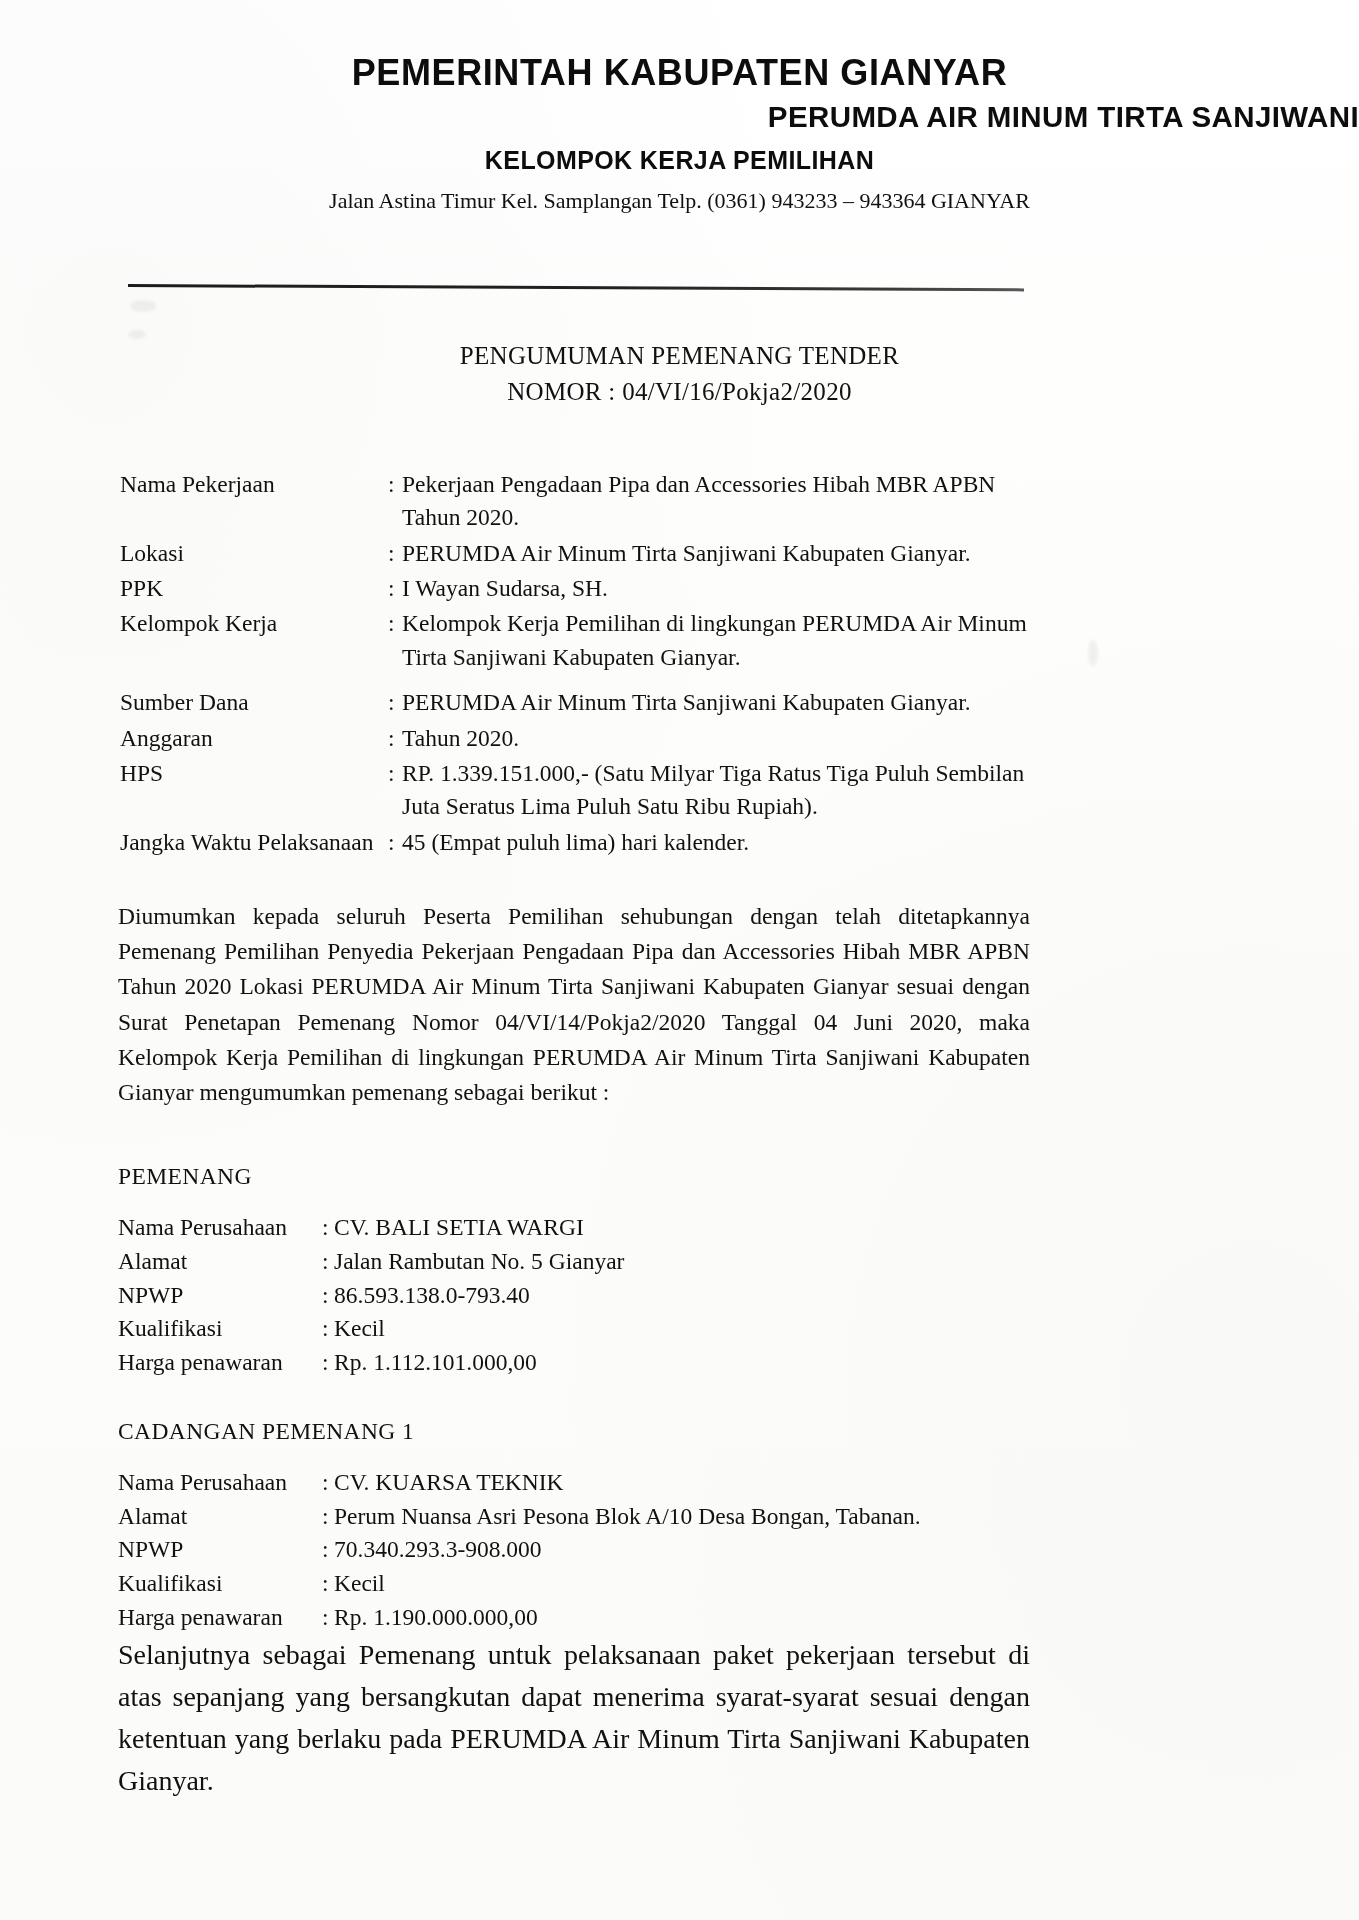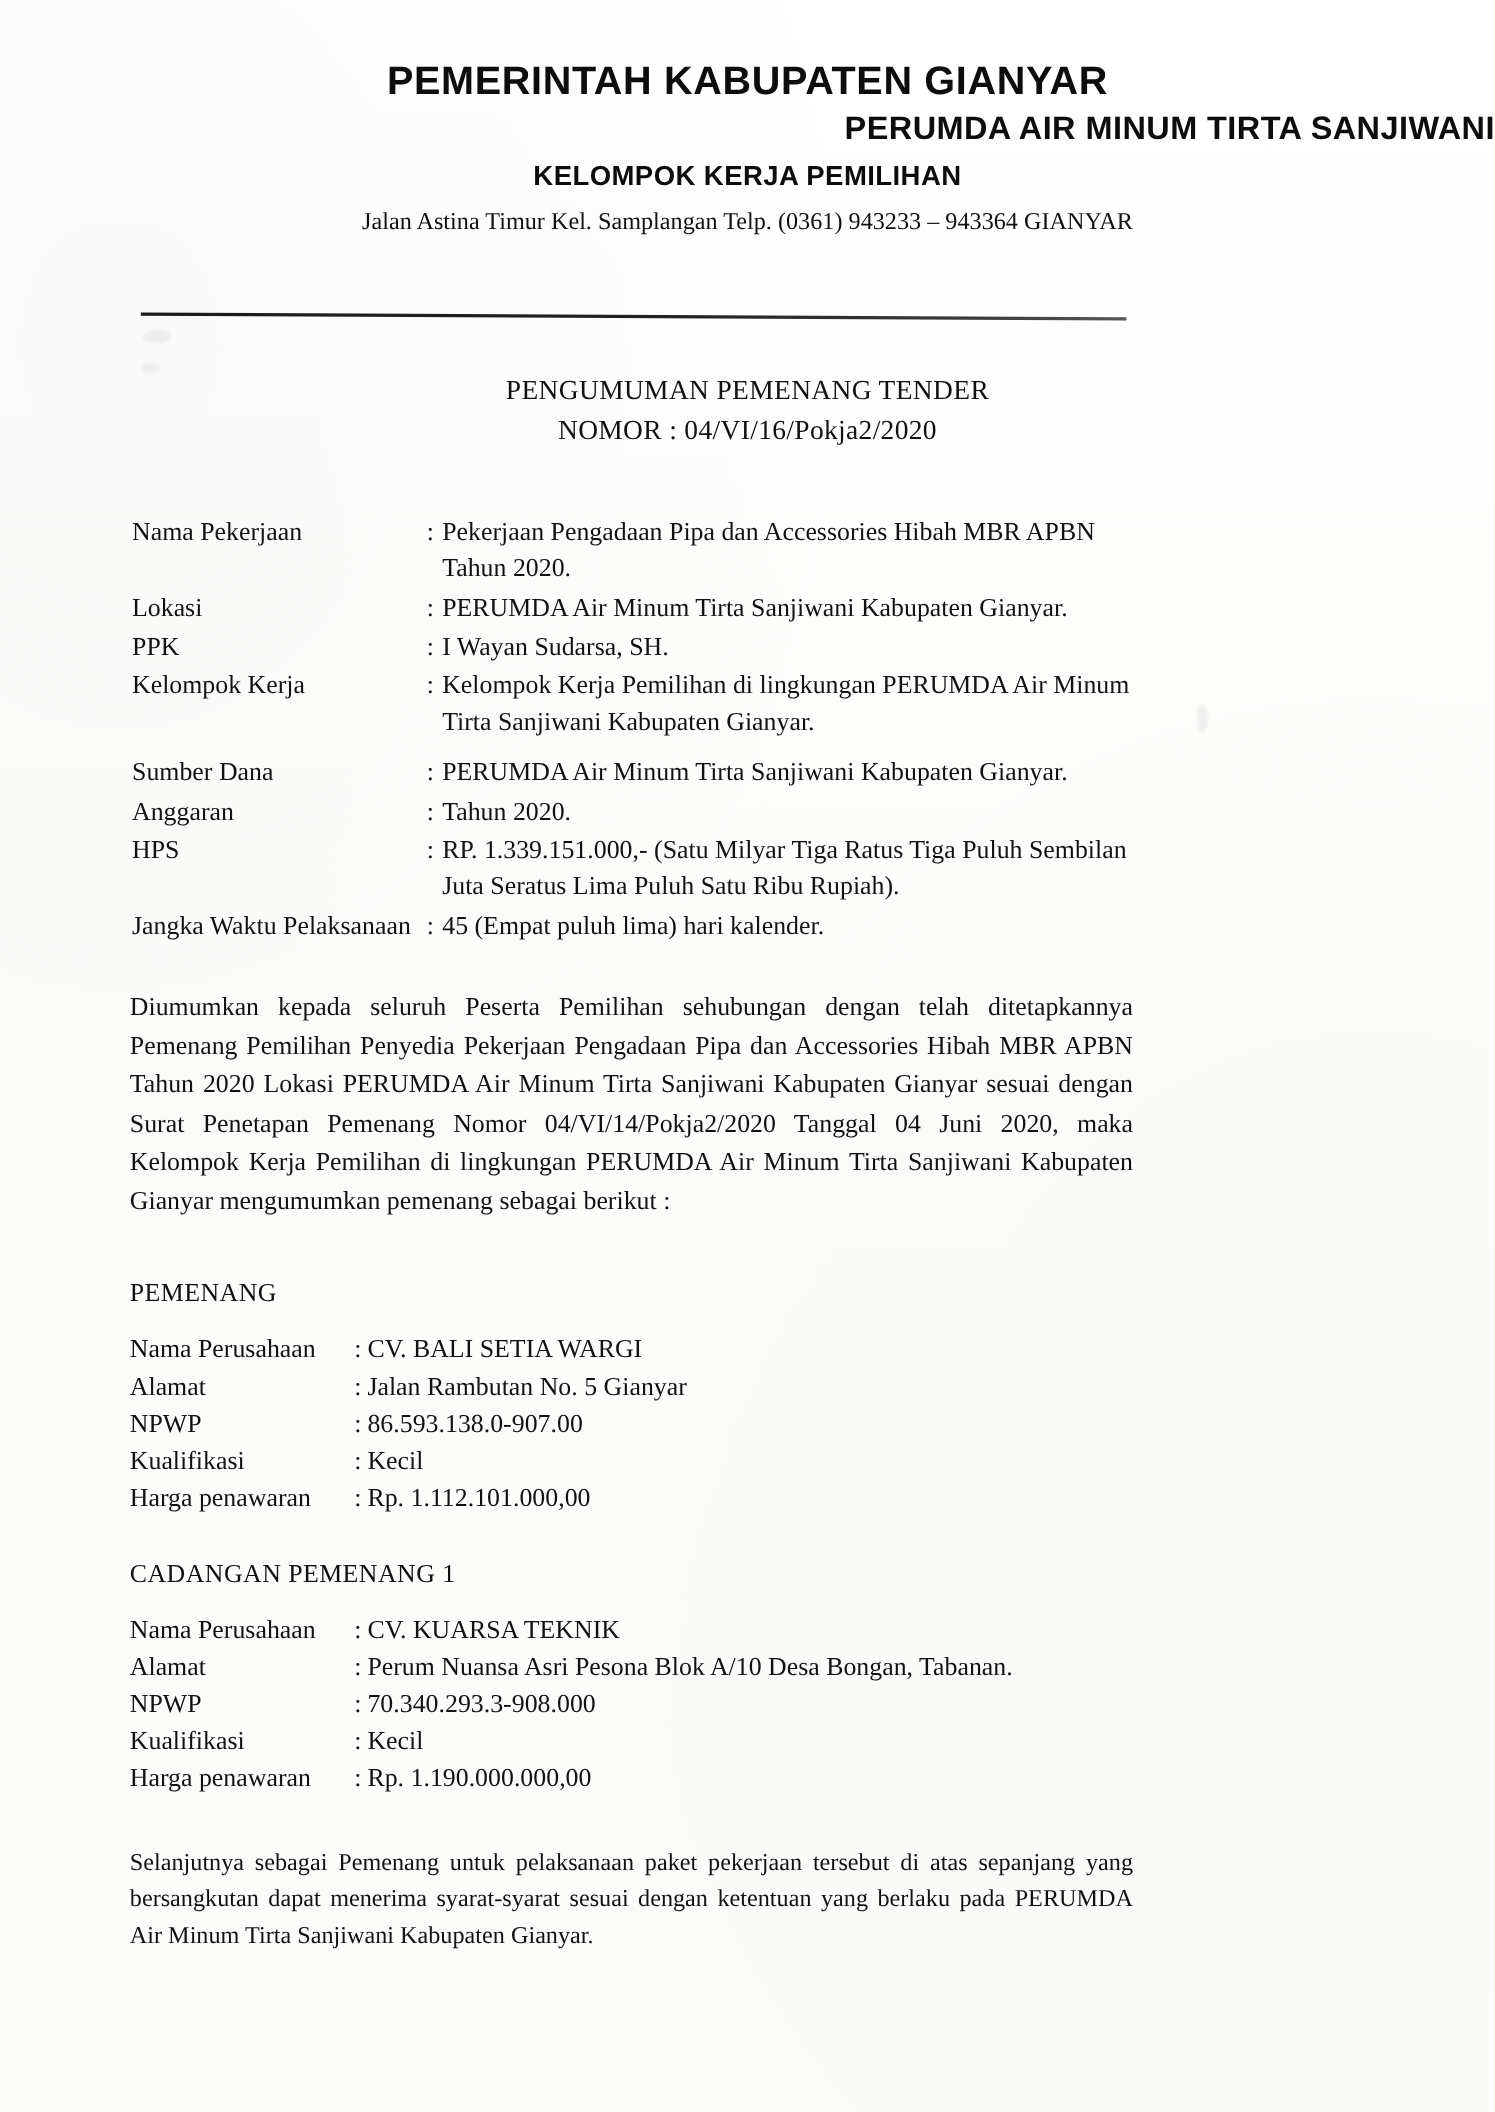--- a/index.html
+++ b/index.html
@@ -149,22 +149,21 @@
     width: 204px;
     flex: 0 0 204px;
     white-space: nowrap;
   }
   .wcolon {
     flex: 0 0 12px;
     width: 12px;
   }
   .wvalue { flex: 1 1 auto; }
   .closing {
-    margin-top: 42px;
-    font-size: 22px;
+    font-size: 28px;
     line-height: 1.50;
     text-align: justify;
     text-justify: inter-word;
   }
   .smudge {
     position: absolute;
     background: rgba(0,0,0,0.05);
     border-radius: 50%;
     filter: blur(1.4px);
     pointer-events: none;
@@ -248,21 +247,21 @@
         <div class="wvalue">CV. BALI SETIA WARGI</div>
       </div>
       <div class="wrow">
         <div class="wlabel">Alamat</div>
         <div class="wcolon">:</div>
         <div class="wvalue">Jalan Rambutan No. 5 Gianyar</div>
       </div>
       <div class="wrow">
         <div class="wlabel">NPWP</div>
         <div class="wcolon">:</div>
-        <div class="wvalue">86.593.138.0-907.00</div>
+        <div class="wvalue">86.593.138.0-793.40</div>
       </div>
       <div class="wrow">
         <div class="wlabel">Kualifikasi</div>
         <div class="wcolon">:</div>
         <div class="wvalue">Kecil</div>
       </div>
       <div class="wrow">
         <div class="wlabel">Harga penawaran</div>
         <div class="wcolon">:</div>
         <div class="wvalue">Rp.  1.112.101.000,00</div>

